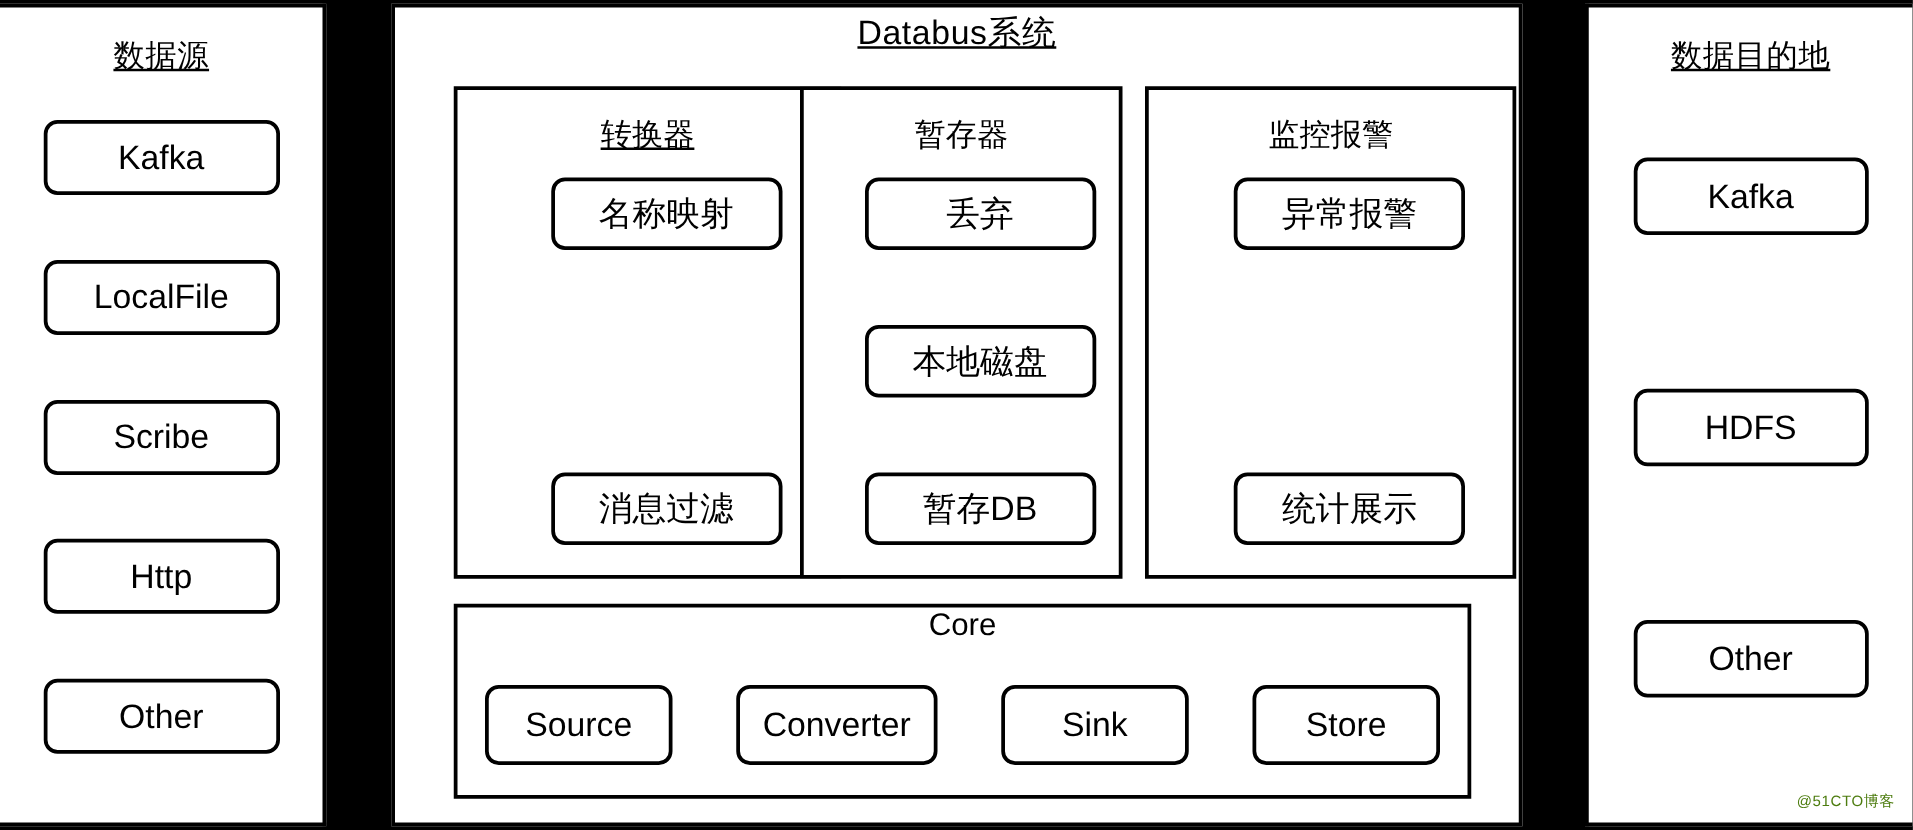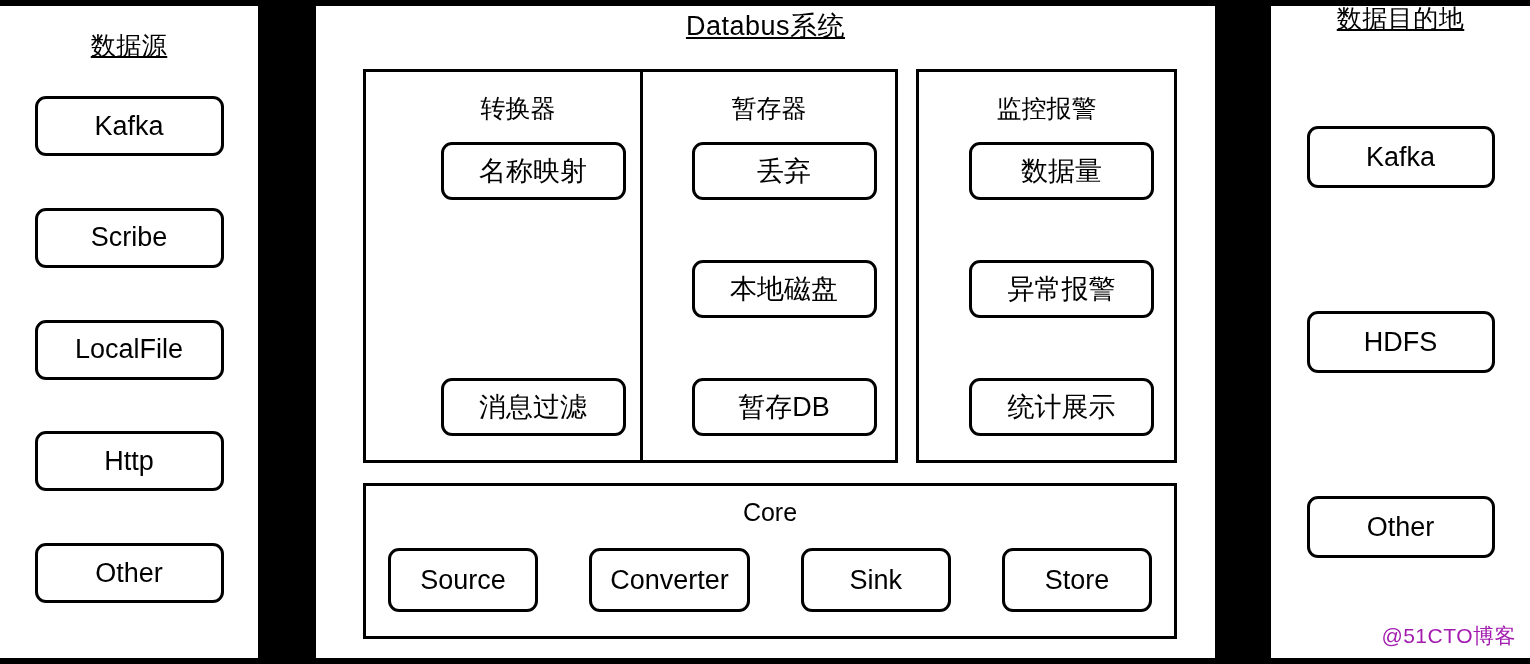--- a/index.html
+++ b/index.html
@@ -56,21 +56,21 @@
   .panel-title {
     text-align: center;
     font-size: 25px;
     line-height: 1;
     letter-spacing: 0.5px;
     font-weight: 400;
     text-decoration: underline;
   }
 
   #panel-source .panel-title { margin-top: 27px; }
-  #panel-dest .panel-title   { }
+  #panel-dest .panel-title   { margin-top: 27px; }
   #panel-databus .panel-title {
     margin-top: 7px;
     font-size: 27px;
   }
 
   
   .node {
     background: #ffffff;
     border: 3px solid #000000;
     border-radius: 11px;
@@ -116,23 +116,23 @@
 
   
   .group {
     position: absolute;
     top: 63px;
     height: 394px;
     background: #ffffff;
     border: 3px solid #000000;
     box-sizing: border-box;
   }
-  #group-0 { left: 47px;  width: 310px; }
+  #group-0 { left: 47px;  width: 310px; text-decoration: underline; }
   #group-1 { left: 324px; width: 258px; }
-  #group-2 { left: 600px; width: 261px; }
+  #group-2 { left: 600px; width: 297px; }
 
   .group-title {
     text-align: center;
     font-size: 25px;
     line-height: 1;
     margin-top: 24px;
   }
 
   .group-items {
     position: absolute;
@@ -159,21 +159,21 @@
     width: 814px;
     height: 156px;
     background: #ffffff;
     border: 3px solid #000000;
     box-sizing: border-box;
   }
   #core-title {
     text-align: center;
     font-size: 25px;
     line-height: 1;
-    margin-top: 14px;
+    margin-top: 2px;
   }
   #core-items {
     position: absolute;
     left: 22px;
     right: 22px;
     top: 62px;
     display: flex;
     flex-direction: row;
     justify-content: space-between;
     align-items: center;
@@ -182,37 +182,37 @@
     height: 64px;
     padding: 0 18px;
     min-width: 150px;
   }
 
   
   #watermark {
     position: absolute;
     right: 14px;
     bottom: 8px;
-    font-size: 21px;
-    color: #a21caf;
+    font-size: 12px;
+    color: #4d7c0f;
     letter-spacing: 0.5px;
     white-space: nowrap;
   }
 </style>
 </head>
 <body>
 
 <div id="canvas">
 
   <div class="panel" id="panel-source">
     <div class="panel-title">数据源</div>
     <div class="col-list" id="list-source">
       <div class="node">Kafka</div>
+      <div class="node">LocalFile</div>
       <div class="node">Scribe</div>
-      <div class="node">LocalFile</div>
       <div class="node">Http</div>
       <div class="node">Other</div>
     </div>
   </div>
 
   <div class="panel" id="panel-databus">
     <div class="panel-title">Databus系统</div>
 
     <div class="group" id="group-0">
       <div class="group-title">转换器</div>
@@ -227,21 +227,20 @@
       <div class="group-items">
         <div class="node">丢弃</div>
         <div class="node">本地磁盘</div>
         <div class="node">暂存DB</div>
       </div>
     </div>
 
     <div class="group" id="group-2">
       <div class="group-title">监控报警</div>
       <div class="group-items">
-        <div class="node">数据量</div>
         <div class="node">异常报警</div>
         <div class="node">统计展示</div>
       </div>
     </div>
 
     <div id="core-box">
       <div id="core-title">Core</div>
       <div id="core-items">
         <div class="node">Source</div>
         <div class="node">Converter</div>

